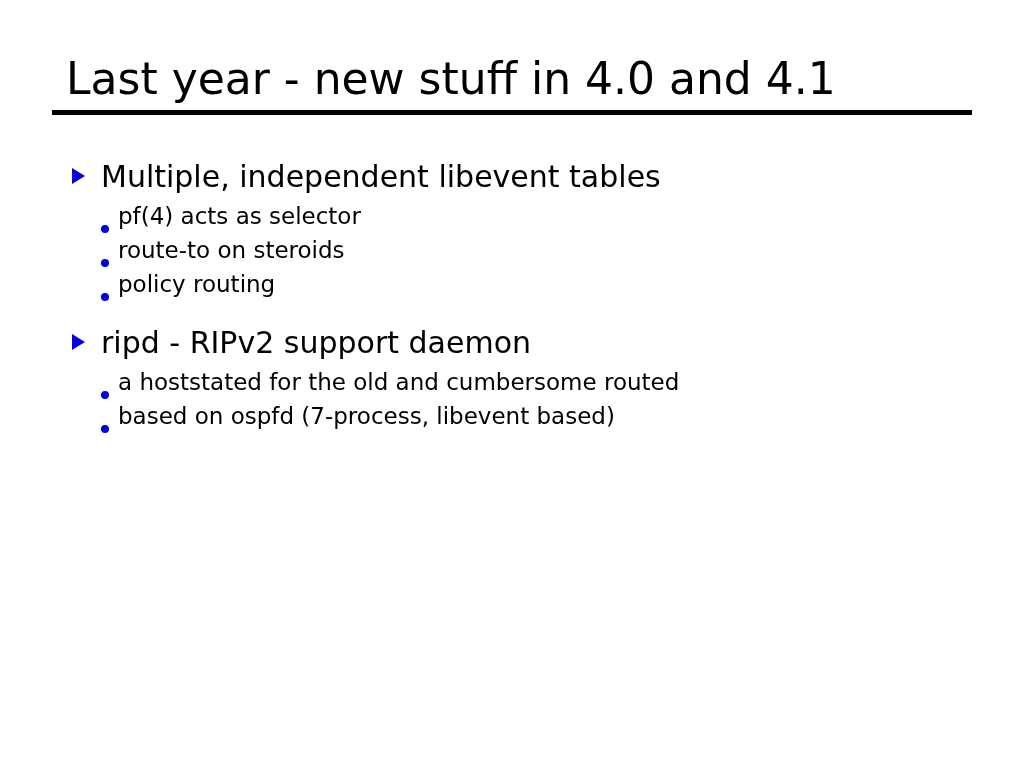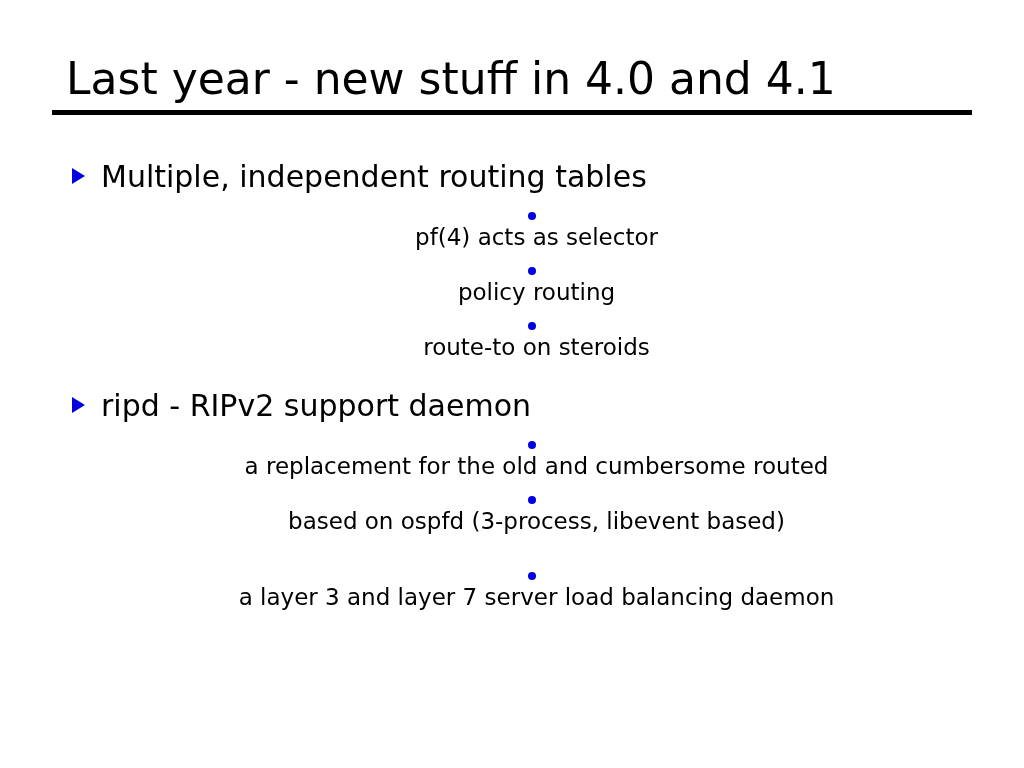--- a/index.html
+++ b/index.html
@@ -89,23 +89,22 @@
   .l1-text {
     flex: 1 1 auto;
     font-size: 30px;
     line-height: 42px;
     color: #000000;
   }
 
   
   .l2 {
     display: flex;
-    align-items: center;
+    align-items: flex-end;
     margin-left: 29px;
-    flex-direction: column;
   }
 
   .l2-marker {
     flex: 0 0 auto;
     width: 17px;
     padding-top: 13px;
     box-sizing: border-box;
   }
 
   .dot {
@@ -133,67 +132,61 @@
     <div class="title-rule"></div>
   </div>
 
   <div class="body-block">
 
     <div class="group">
       <div class="l1">
         <span class="l1-marker">
           <span class="tri"></span>
         </span>
-        <span class="l1-text">Multiple, independent routing tables</span>
+        <span class="l1-text">Multiple, independent libevent tables</span>
       </div>
       <div class="l2">
         <span class="l2-marker">
           <span class="dot"></span>
         </span>
         <span class="l2-text">pf(4) acts as selector</span>
       </div>
       <div class="l2">
         <span class="l2-marker">
           <span class="dot"></span>
         </span>
-        <span class="l2-text">policy routing</span>
+        <span class="l2-text">route-to on steroids</span>
       </div>
       <div class="l2">
         <span class="l2-marker">
           <span class="dot"></span>
         </span>
-        <span class="l2-text">route-to on steroids</span>
+        <span class="l2-text">policy routing</span>
       </div>
     </div>
 
 
     <div class="group">
       <div class="l1">
         <span class="l1-marker">
           <span class="tri"></span>
         </span>
         <span class="l1-text">ripd - RIPv2 support daemon</span>
       </div>
       <div class="l2">
         <span class="l2-marker">
           <span class="dot"></span>
         </span>
-        <span class="l2-text">a replacement for the old and cumbersome routed</span>
+        <span class="l2-text">a hoststated for the old and cumbersome routed</span>
       </div>
       <div class="l2">
         <span class="l2-marker">
           <span class="dot"></span>
         </span>
-        <span class="l2-text">based on ospfd (3-process, libevent based)</span>
+        <span class="l2-text">based on ospfd (7-process, libevent based)</span>
       </div>
     </div>
 
     <div class="group">
-      <div class="l2">
-        <span class="l2-marker">
-          <span class="dot"></span>
-        </span>
-        <span class="l2-text">a layer 3 and layer 7 server load balancing daemon</span>
-      </div>
     </div>
 
   </div>
 </div>
 
 </body></html>

